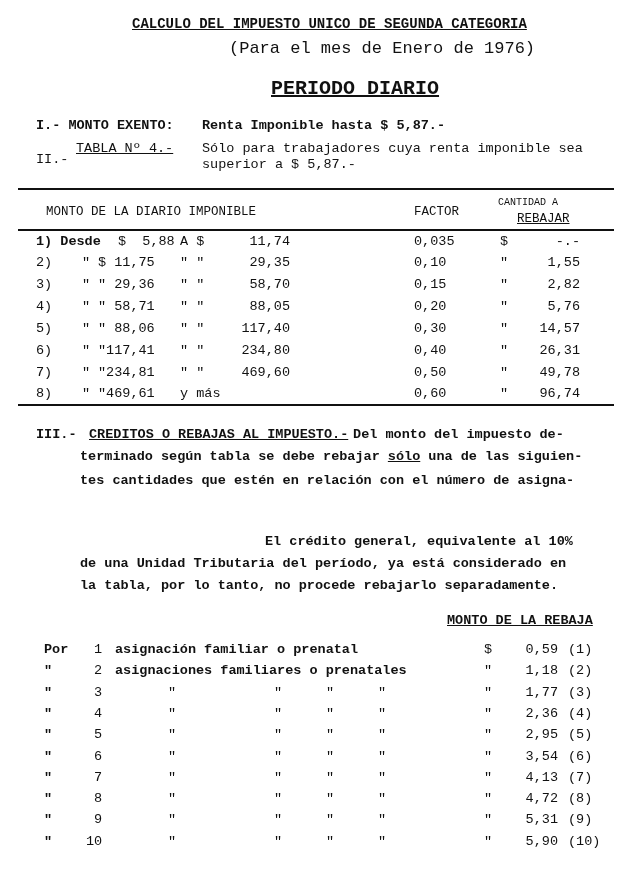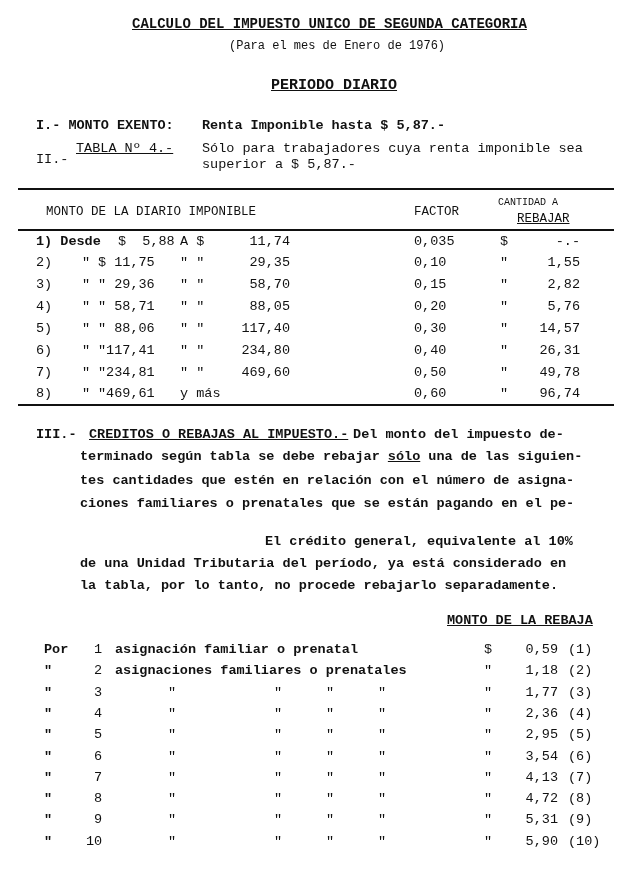--- a/index.html
+++ b/index.html
@@ -4,22 +4,22 @@
 <style>
   html, body { margin: 0; padding: 0; background: #fff; }
   body {
     width: 630px; height: 887px; position: relative; overflow: hidden;
     font-family: "Liberation Mono", "DejaVu Sans Mono", monospace;
     color: #111; font-size: 13.5px; font-weight: bold;
   }
   .abs { position: absolute; white-space: pre; }
   .u { text-decoration: underline; }
   .title { left: 132px; top: 16px; font-size: 14px; }
-  .subtitle { left: 229px; top: 39px; font-weight: normal; font-size: 12px; }
-  .period { left: 271px; top: 77px; font-size: 15px; }
+  .subtitle { left: 229px; top: 39px; font-weight: normal; font-size: 17px; }
+  .period { left: 271px; top: 77px; font-size: 20px; }
   .hr { position: absolute; left: 18px; width: 596px; height: 2px; background: #111; }
   .tbl-row { position: absolute; left: 0; width: 630px; height: 20px; font-weight: normal; }
   .tbl-row span { position: absolute; white-space: pre; }
   .c-num { left: 36px; }
   .c-q1 { left: 82px; }
   .c-from { left: 98px; }
   .c-q2 { left: 180px; }
   .c-to { left: 220px; width: 70px; text-align: right; }
   .c-fac { left: 414px; }
   .c-q3 { left: 500px; }
@@ -142,21 +142,20 @@
 
 <div class="hr" style="top:404px;"></div>
 
 <div class="abs" style="left:36px;top:427px;">III.-</div>
 <div class="abs u" style="left:89px;top:427px;">CREDITOS O REBAJAS AL IMPUESTO.-</div>
 <div class="abs" style="left:345px;top:427px;"> Del monto del impuesto de-</div>
 
 <div class="para" style="top:445px;">
   <div><span>terminado según tabla se debe rebajar </span><span class="u">sólo</span><span> una de las siguien-</span></div>
   <div>tes cantidades que estén en relación con el número de asigna-</div>
-  <div>ciones familiares o prenatales que se están pagando en el pe-</div>
 </div>
 
 <div class="abs" style="left:257px;top:534px;padding-left:8px;">El crédito general, equivalente al 10%</div>
 <div class="abs" style="left:80px;top:556px;">de una Unidad Tributaria del período, ya está considerado en</div>
 <div class="abs" style="left:80px;top:578px;">la tabla, por lo tanto, no procede rebajarlo separadamente.</div>
 
 <div class="abs u" style="left:447px;top:613px;">MONTO DE LA REBAJA</div>
 
 <div id="credits-table">
     <div class="cr-row" style="top: 642px;">

